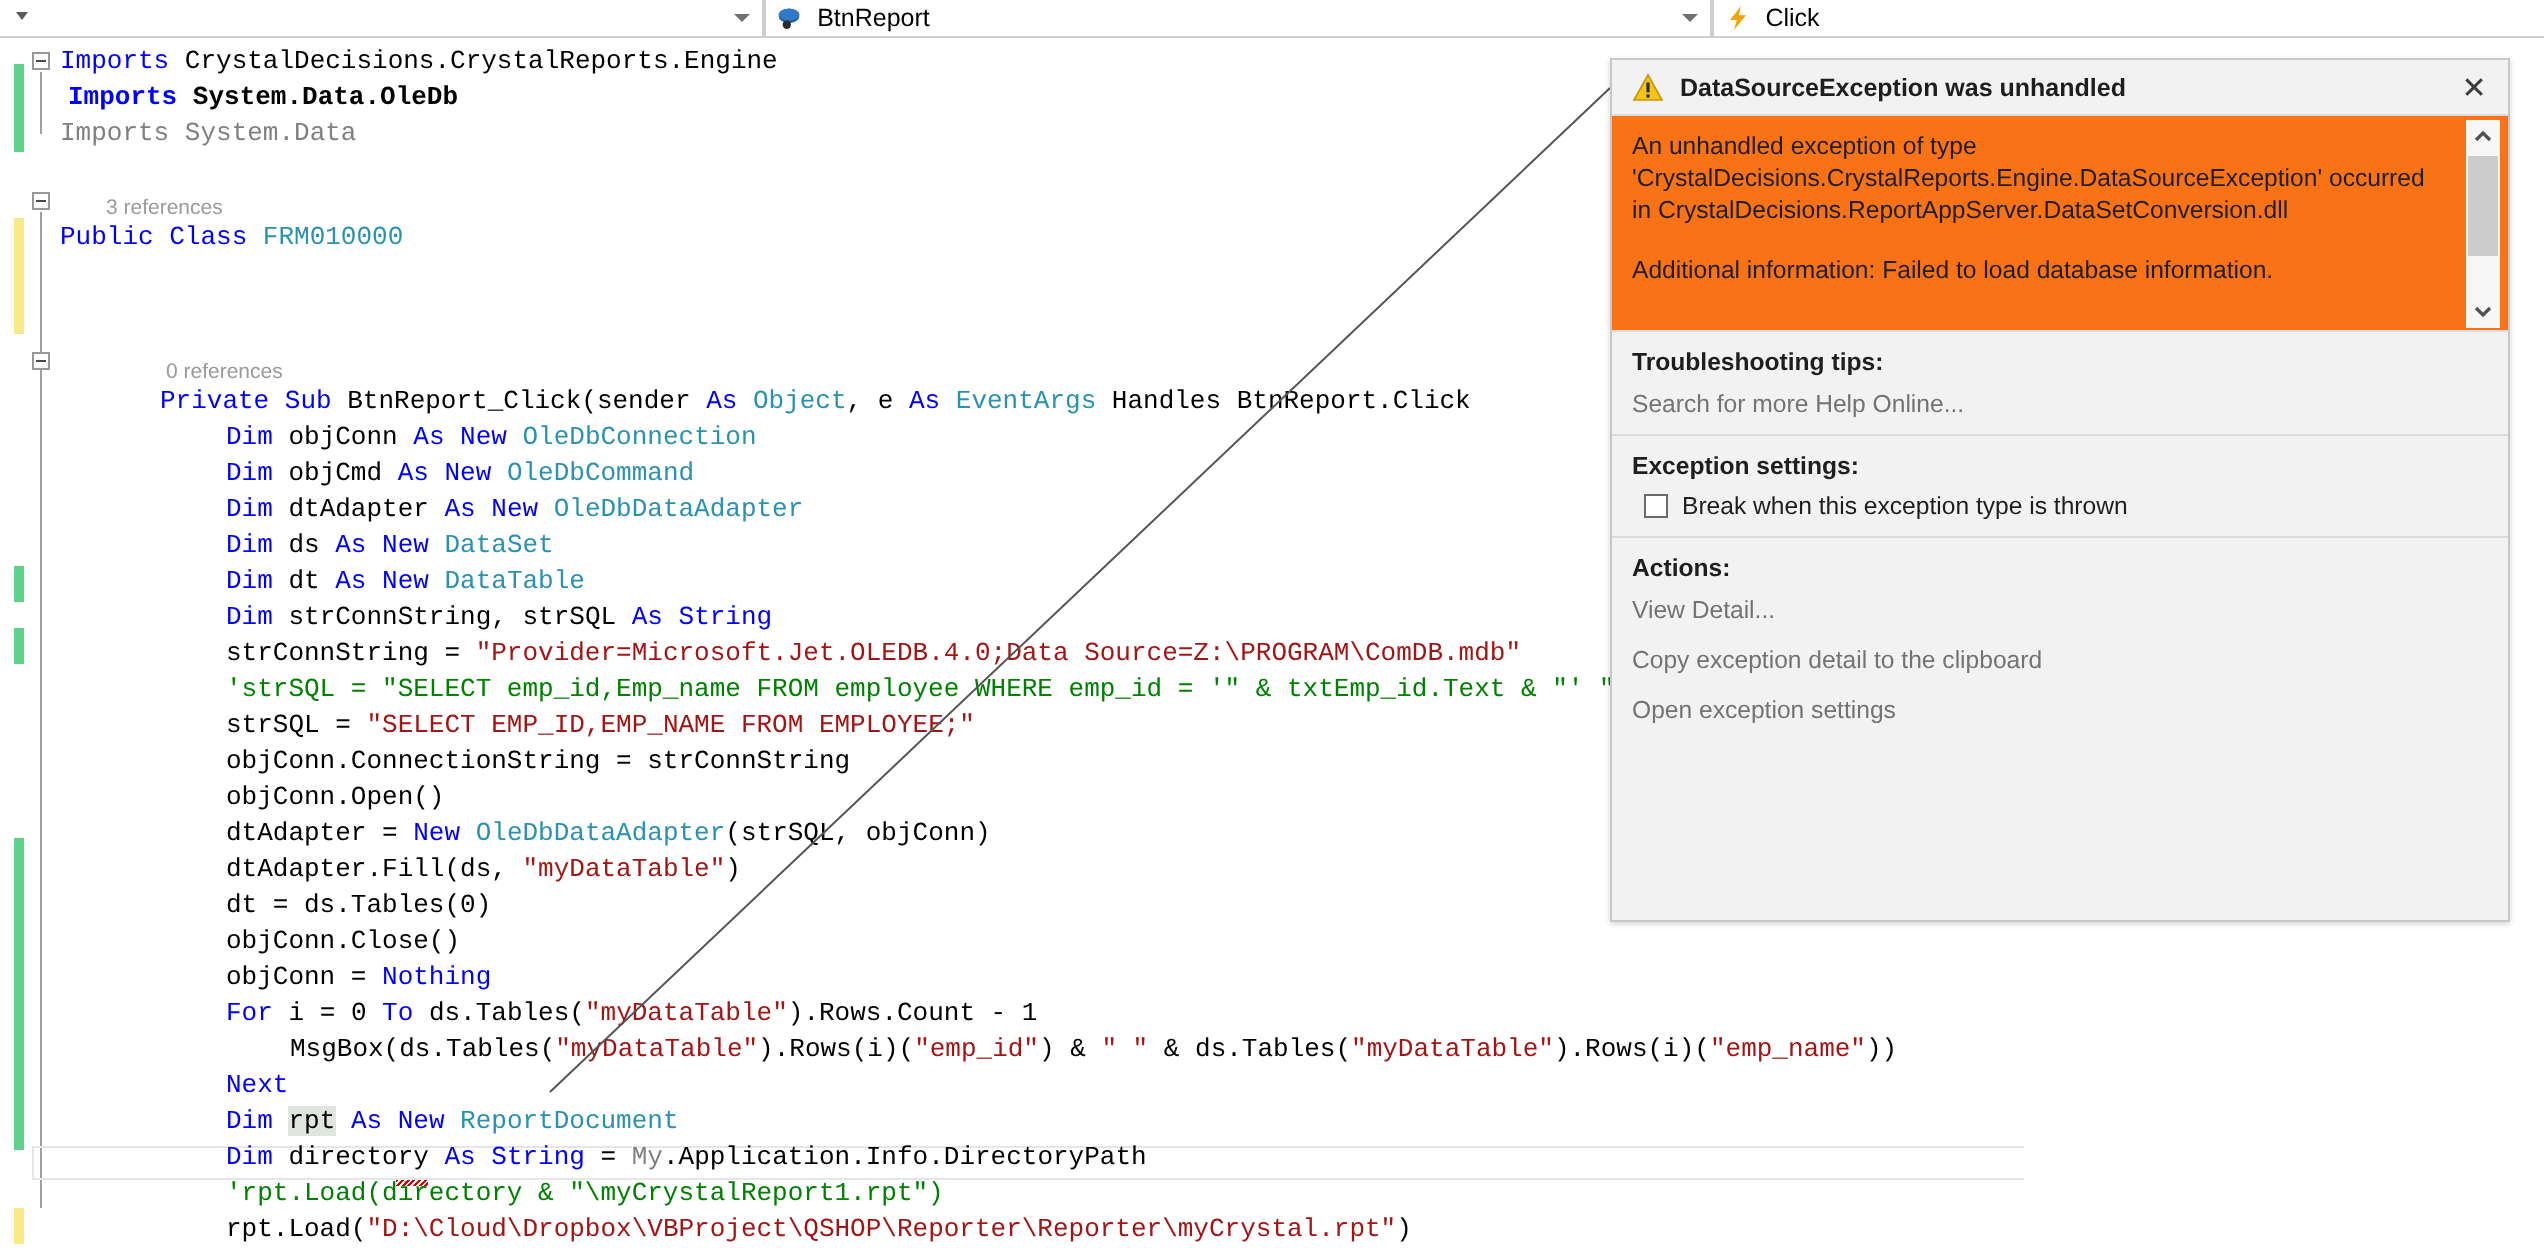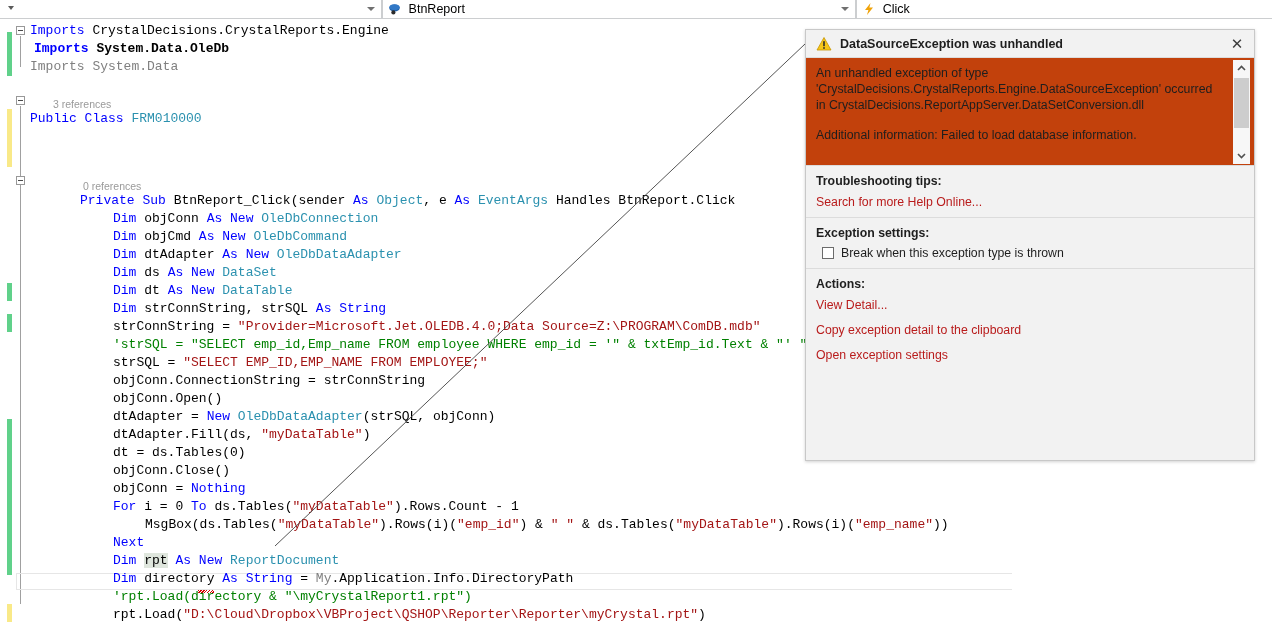--- a/index.html
+++ b/index.html
@@ -96,21 +96,21 @@
   .warn-ico { width:16px;height:16px;flex:0 0 auto;margin-right:8px; }
   .exc-title-text {
     font-size:12.5px; font-weight:bold; color:#1e1e1e; flex:1 1 auto;
     font-family:"Liberation Sans", sans-serif;
   }
   .exc-close {
     width:22px;height:22px;display:flex;align-items:center;justify-content:center;
     font-size:15px; color:#3b3b3b; cursor:pointer; font-family:"Liberation Sans",sans-serif;
   }
   .exc-msg-wrap {
-    position:relative; margin:0 0 0 0; height:108px; background:#c2410c;
+    position:relative; margin:0 0 0 0; height:108px; background:#f97316;
     border-bottom:1px solid #dcdcdc;
   }
   .exc-msg {
     position:absolute; left:10px; top:7px; right:30px;
     font-size:12.3px; color:#1e1e1e; line-height:16px;
     font-family:"Liberation Sans", sans-serif;
   }
   .exc-msg p { margin:0 0 14px 0; }
   .vsb {
     position:absolute; right:4px; top:2px; width:17px; height:104px;
@@ -135,21 +135,21 @@
     border:1px dotted #707070; padding:0 2px; cursor:pointer;
     font-family:"Liberation Sans",sans-serif;
   }
   .tips-sb { position:absolute; right:0; top:0; width:17px; height:66px; background:#f7f7f7;}
   .tips-sb .arrow{position:absolute;left:0;width:17px;height:17px;display:flex;align-items:center;justify-content:center;color:#606060;font-size:9px;}
   .tips-sb .arrow.up{top:0;}
   .tips-sb .arrow.dn{bottom:0;}
   .tips-sb .thumb{position:absolute;left:1px;top:18px;width:15px;height:28px;background:#cdcdcd;}
 
   .a-link {
-    display:block; font-size:12.3px; color:#b91c1c; margin:7px 0 0 0; cursor:pointer;
+    display:block; font-size:12.3px; color:#737373; margin:7px 0 0 0; cursor:pointer;
     font-family:"Liberation Sans",sans-serif;
   }
   .hr { height:1px; background:#dcdcdc; margin:8px 0 0 0; }
   .chk-row { display:flex; align-items:center; margin-top:6px; }
   .chk {
     width:12px;height:12px;border:1px solid #6b6b6b;background:#fff;margin:0 7px 0 6px;flex:0 0 auto;
   }
   .chk-lbl { font-size:12.3px;color:#1e1e1e;font-family:"Liberation Sans",sans-serif; }
 </style>
 </head>

